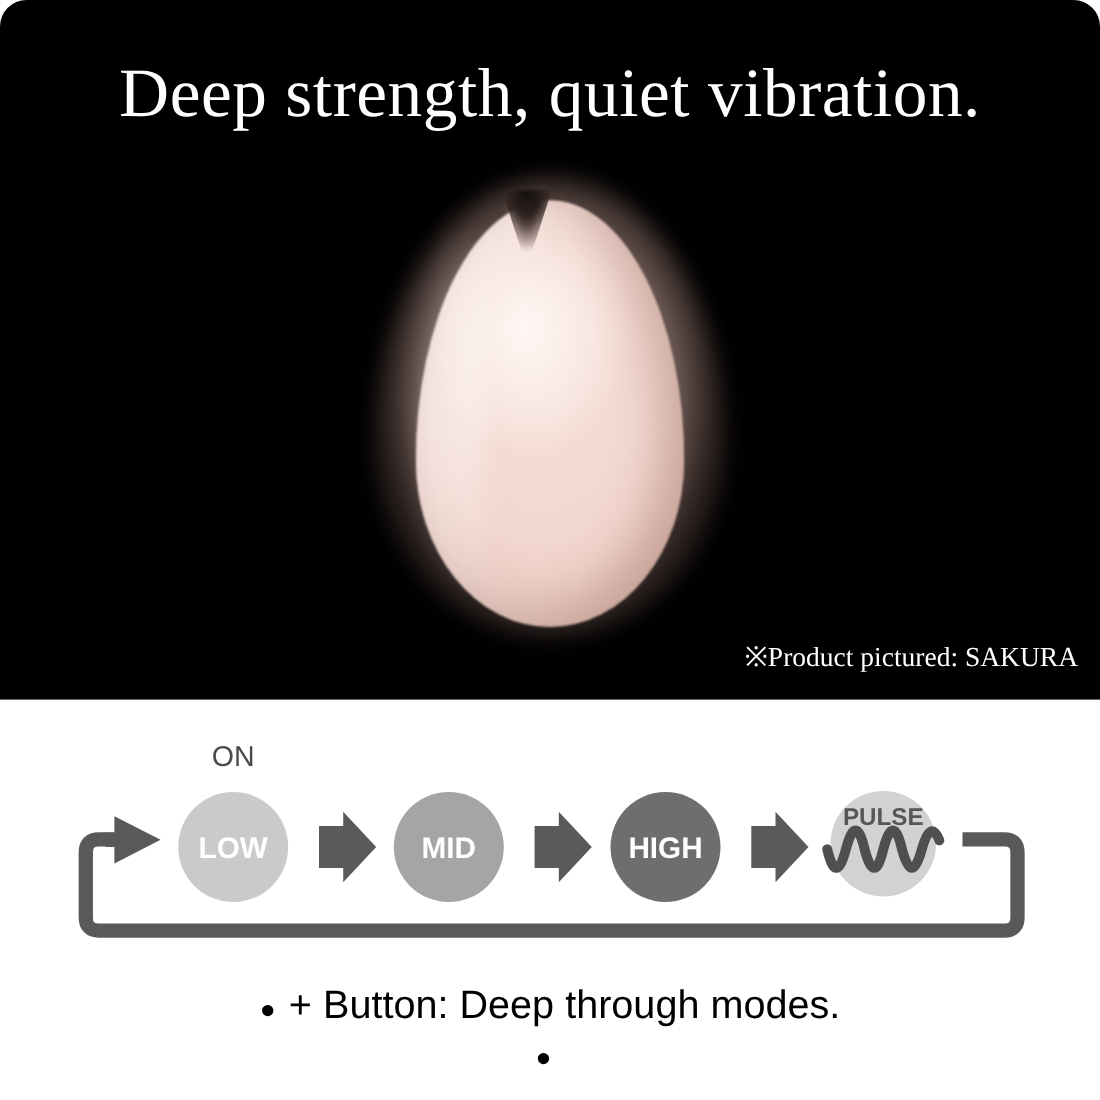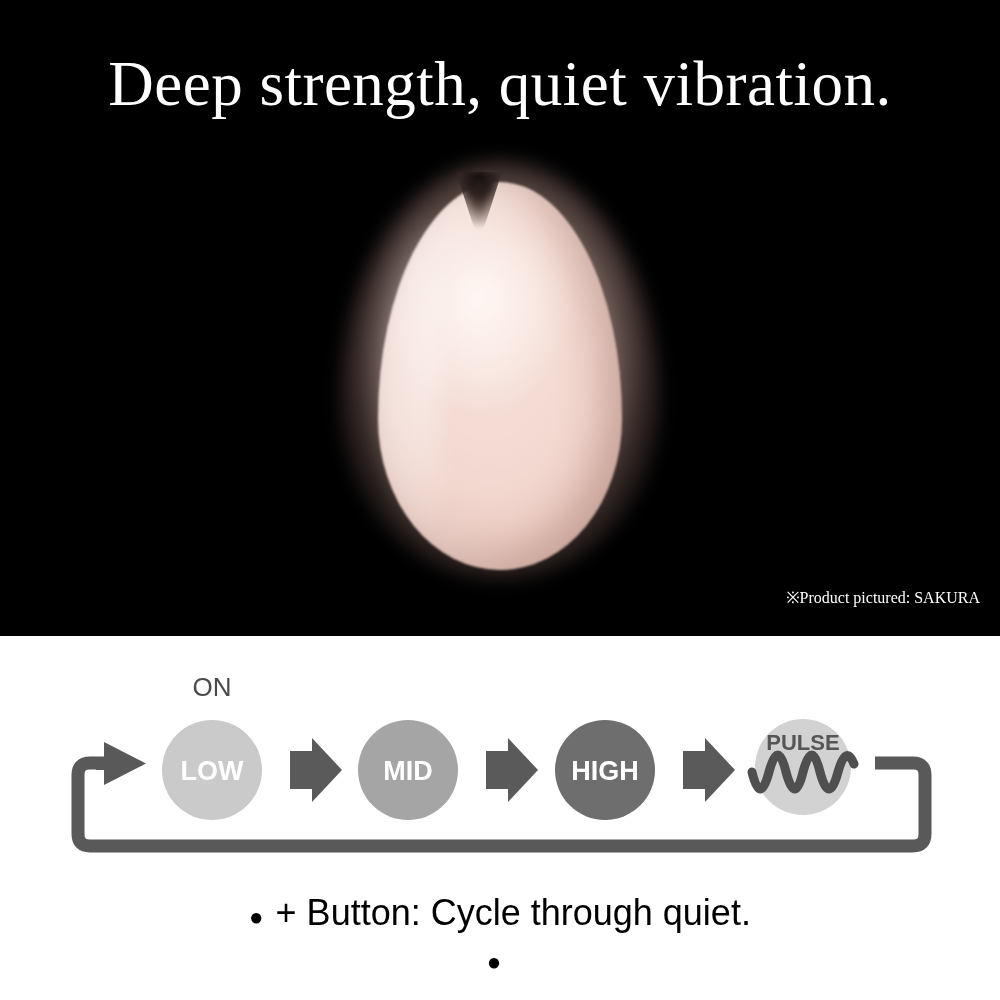--- a/index.html
+++ b/index.html
@@ -7,20 +7,21 @@
     padding: 0;
     background: #ffffff;
   }
   #page {
     position: relative;
     width: 1000px;
     height: 1000px;
     overflow: hidden;
     background: #ffffff;
     font-family: "Liberation Sans", sans-serif;
+    border-radius: 24px;
   }
 
   
   #hero {
     position: absolute;
     left: 0;
     top: 0;
     width: 1000px;
     height: 636px;
     background: #000000;
@@ -105,21 +106,21 @@
     height: 330px;
     background: radial-gradient(ellipse at 85% 50%, rgba(255,255,255,0.42) 0%, rgba(255,255,255,0) 72%);
     filter: blur(10px);
   }
   #caption {
     position: absolute;
     right: 20px;
     top: 583px;
     color: #ffffff;
     font-family: "Liberation Serif", "DejaVu Serif", serif;
-    font-size: 16px;
+    font-size: 25px;
     line-height: 30px;
     white-space: nowrap;
   }
 
   
   #bottom {
     position: absolute;
     left: 0;
     top: 636px;
     width: 1000px;
@@ -244,21 +245,21 @@
           <path d="M 752 108 Q 760 142 769 108 Q 778 74 786 108 Q 795 142 803 108
                    Q 812 74 820 108 Q 829 142 838 108 Q 846 80 854 100" fill="none" stroke="#4f4f4f" stroke-width="9" stroke-linecap="round" stroke-linejoin="round"></path>
         </g>
 
       </svg>
     </div>
 
     <div id="bullets">
       <div class="bullet-row">
         <span class="dot">●</span>
-        <span class="btxt">+ Button: Cycle through quiet.</span>
+        <span class="btxt">+ Button: Deep through modes.</span>
       </div>
       <div class="bullet-row">
         <span class="dot">●</span>
       </div>
     </div>
 
   </div>
 </div>
 
 </body></html>

